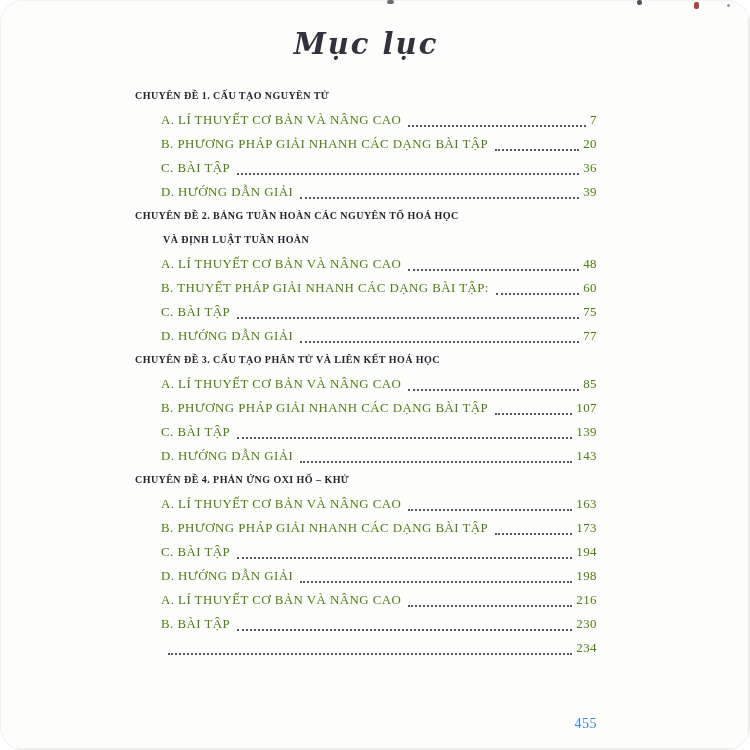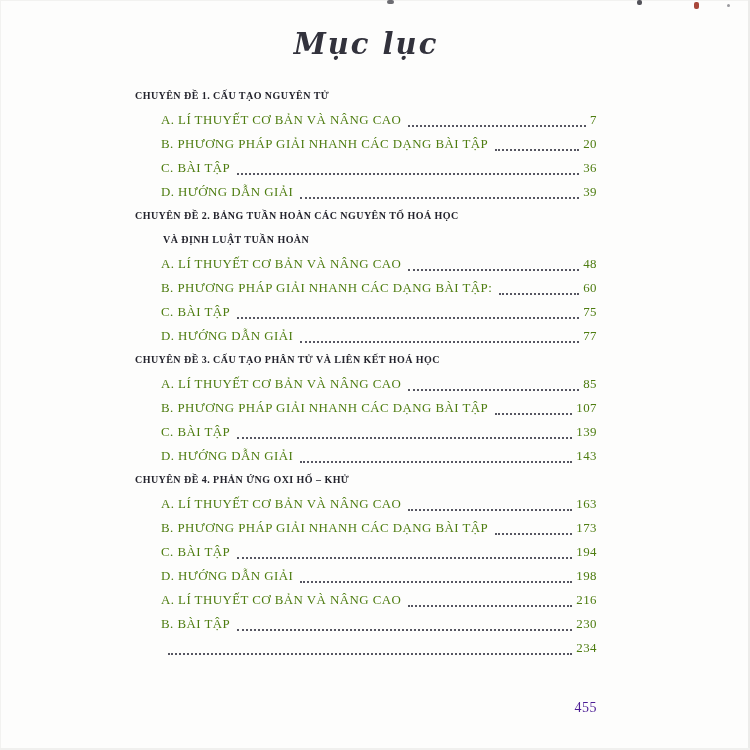--- a/index.html
+++ b/index.html
@@ -5,20 +5,21 @@
   html, body { margin: 0; padding: 0; background: #ffffff; }
   .page {
     position: relative;
     width: 750px;
     height: 750px;
     background: #fdfdfc;
     overflow: hidden;
     font-family: "Liberation Serif", "DejaVu Serif", serif;
     color: #26262e;
     box-shadow: inset 0 0 0 1px #f2f2f0;
+    border-radius: 23px;
   }
   .edge-right {
     position: absolute; top: 0; right: 0; bottom: 0; width: 2px;
     background: #ececea;
   }
   .edge-bottom {
     position: absolute; left: 0; right: 0; bottom: 0; height: 2px;
     background: #f0f0ee;
   }
   .artifact { position: absolute; border-radius: 2px; }
@@ -63,24 +64,24 @@
   .toc-dots {
     flex: 1 1 auto;
     border-bottom: 2px dotted #565661;
     margin: 0 4px 5px 7px;
     min-width: 12px;
   }
   .toc-page { white-space: nowrap; }
   .folio {
     position: absolute;
     right: 153px;
-    top: 700px;
+    top: 716px;
     font-size: 14px;
     letter-spacing: 0.5px;
-    color: #4c1d95;
+    color: #3b82f6;
   }
 </style>
 </head>
 <body>
 
 <div class="page">
 
   <div>
     <div class="artifact a1"></div>
     <div class="artifact a2"></div>
@@ -118,21 +119,21 @@
         <div class="toc-heading">
           <div>CHUYÊN ĐỀ 2. BẢNG TUẦN HOÀN CÁC NGUYÊN TỐ HOÁ HỌC</div>
           <div class="heading-cont">VÀ ĐỊNH LUẬT TUẦN HOÀN</div>
         </div>
         <div class="toc-row">
           <span class="toc-label">A. LÍ THUYẾT CƠ BẢN VÀ NÂNG CAO</span>
           <span class="toc-dots"></span>
           <span class="toc-page">48</span>
         </div>
         <div class="toc-row">
-          <span class="toc-label">B. PHƯƠNG PHÁP GIẢI NHANH CÁC DẠNG BÀI TẬP:</span>
+          <span class="toc-label">B. THUYẾT PHÁP GIẢI NHANH CÁC DẠNG BÀI TẬP:</span>
           <span class="toc-dots"></span>
           <span class="toc-page">60</span>
         </div>
         <div class="toc-row">
           <span class="toc-label">C. BÀI TẬP</span>
           <span class="toc-dots"></span>
           <span class="toc-page">75</span>
         </div>
         <div class="toc-row">
           <span class="toc-label">D. HƯỚNG DẪN GIẢI</span>

